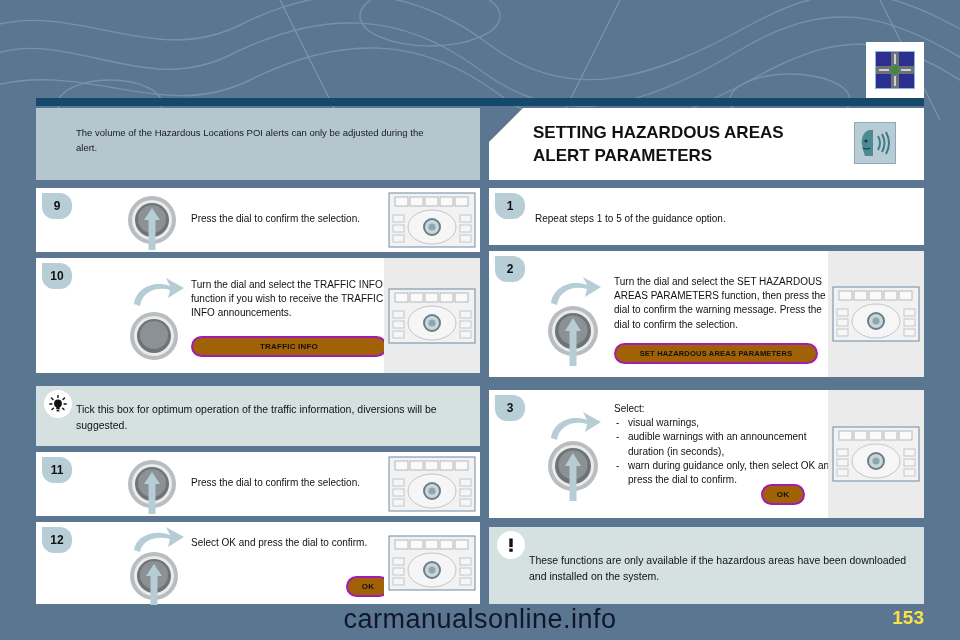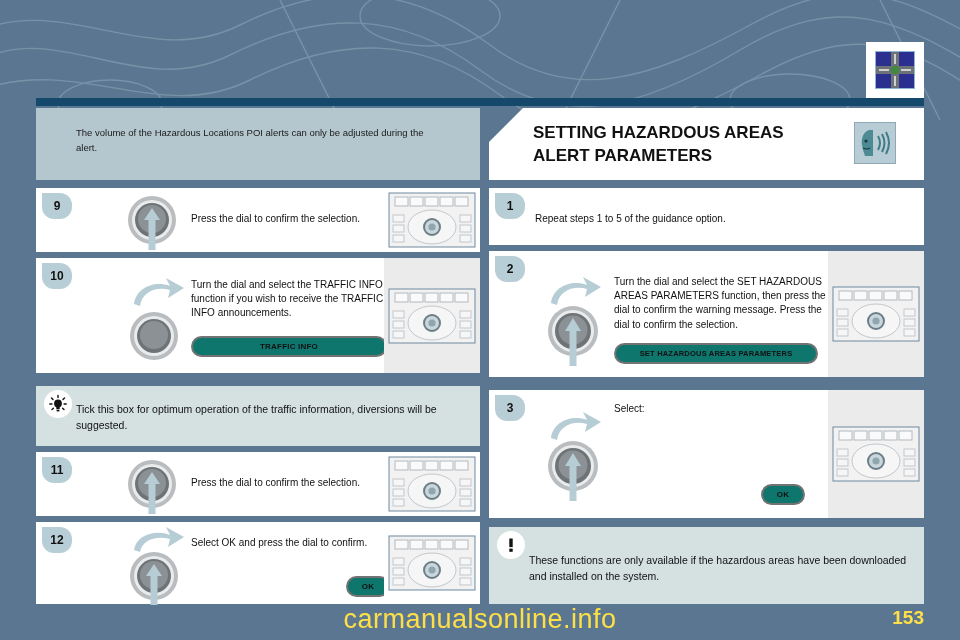--- a/index.html
+++ b/index.html
@@ -114,23 +114,23 @@
   }
   .card-text {
     position: absolute;
     font-size: 10px; color: #111; line-height: 1.42;
   }
 
   
   .knob { position: absolute; }
   .pill {
     display: inline-block;
-    border: 2px solid #737373;
+    border: 2px solid #a21caf;
     border-radius: 14px;
-    background: #0f766e;
+    background: #a16207;
     font-size: 8px; font-weight: bold; color: #111;
     text-align: center;
     padding: 4px 0 4px 0;
     letter-spacing: .2px;
   }
 
   
   .tipbox {
     position: absolute;
     background: #d5e1e0;
@@ -141,21 +141,21 @@
     background: #ffffff;
     display: flex; align-items: center; justify-content: center;
   }
   .tip-text {
     position: absolute; left: 40px; top: 16px;
     font-size: 10.5px; color: #111; line-height: 1.5;
   }
   .watermark {
     position: absolute; left: 0; top: 604px; width: 960px;
     text-align: center;
-    font-size: 27px; color: #fde047; letter-spacing: .5px;
+    font-size: 27px; color: #0f172a; letter-spacing: .5px;
   }
   .pagenum {
     position: absolute; right: 36px; top: 607px;
     font-size: 19px; font-weight: bold; color: #fde047;
   }
   ul.dashlist { list-style: none; }
   ul.dashlist li { position: relative; padding-left: 14px; }
   ul.dashlist li:before { content: "-"; position: absolute; left: 2px; }
 </style>
 </head>
@@ -436,20 +436,25 @@
         <path d="M18 30 C 20 14, 38 6, 54 12 L 50 4 L 68 14 L 52 24 L 54 16 C 40 12, 26 18, 24 32 Z" fill="#b6cdd6"></path>
         <circle cx="40" cy="58" r="25" fill="#b9bdbf"></circle>
         <circle cx="40" cy="58" r="21" fill="#e9ebec"></circle>
         <circle cx="40" cy="58" r="18" fill="#6e7476"></circle>
         <circle cx="40" cy="57" r="14.5" fill="#8b9194"></circle>
         <path d="M40 45 L 48 58 L 43.5 58 L 43.5 93 L 36.5 93 L 36.5 58 L 32 58 Z" fill="#b6cdd6"></path>
       </svg>
     </div>
     <div class="card-text" style="left:125px; top:12px; width:225px;">
       <div>Select:</div>
+      <ul class="dashlist">
+        <li>visual warnings,</li>
+        <li>audible warnings with an announcement duration (in seconds),</li>
+        <li>warn during guidance only, then select OK and press the dial to confirm.</li>
+      </ul>
     </div>
     <div class="pill" style="position:absolute; left:272px; top:94px; width:44px;">OK</div>
     <div class="card-shot">
       <svg width="90" height="58" viewBox="0 0 90 58">
         <rect x="2" y="2" width="86" height="54" fill="#f2f2f2" stroke="#6e8aa0"></rect>
         <g stroke="#b4b9bd" fill="#fafafa">
           <rect x="8" y="6" width="13" height="9"></rect>
             <rect x="23" y="6" width="13" height="9"></rect>
           <rect x="38" y="6" width="13" height="9"></rect>
             <rect x="53" y="6" width="13" height="9"></rect>

